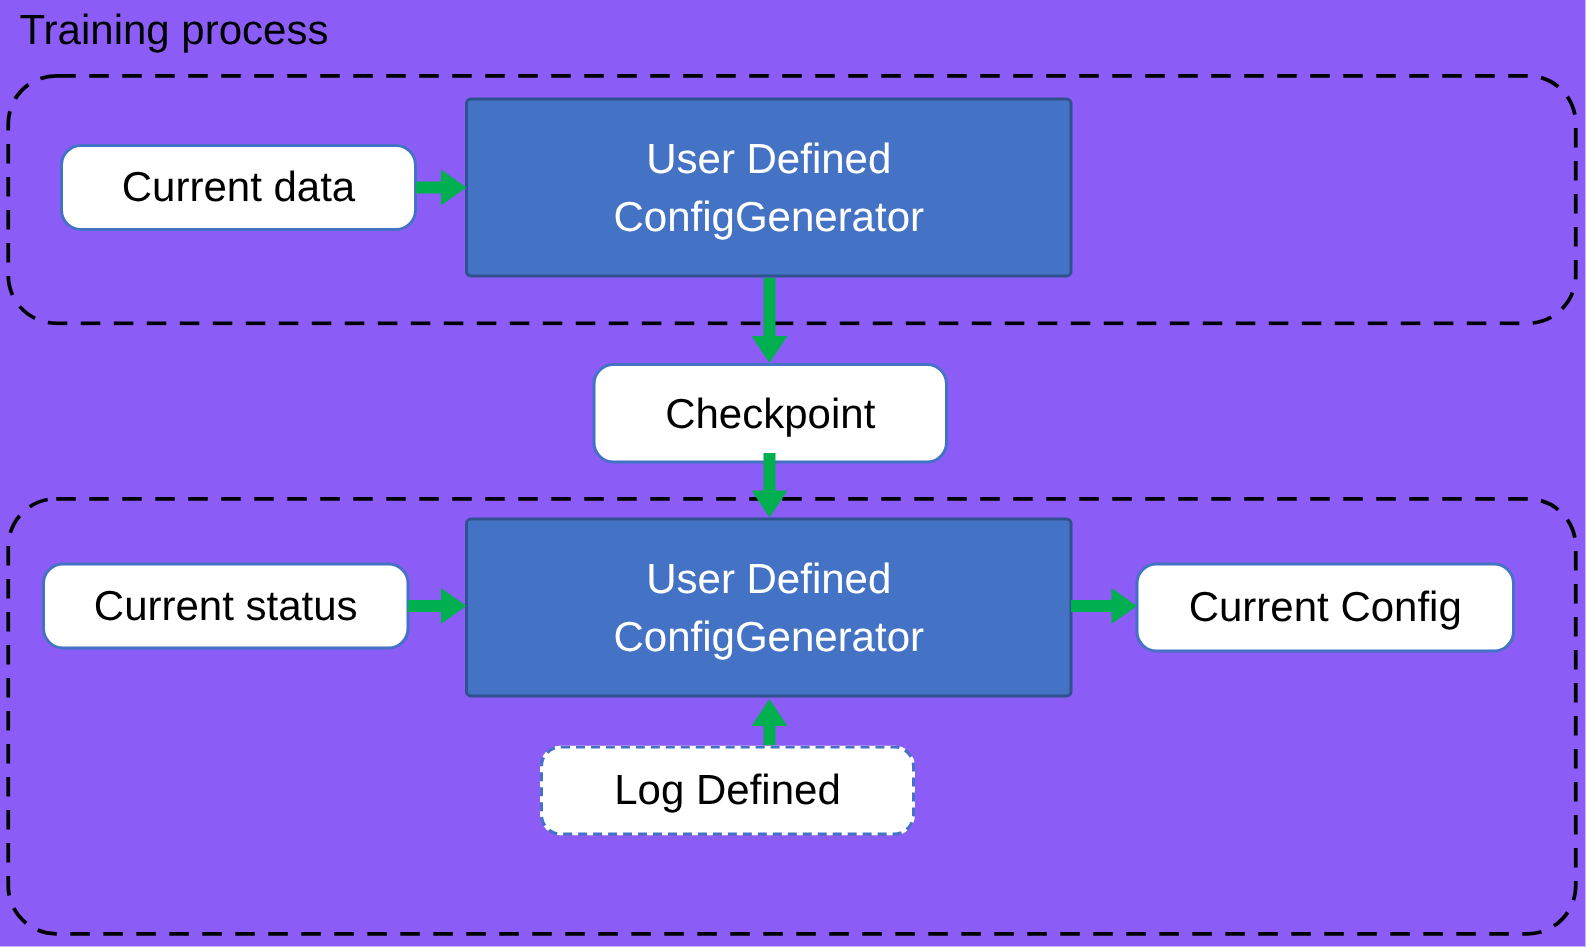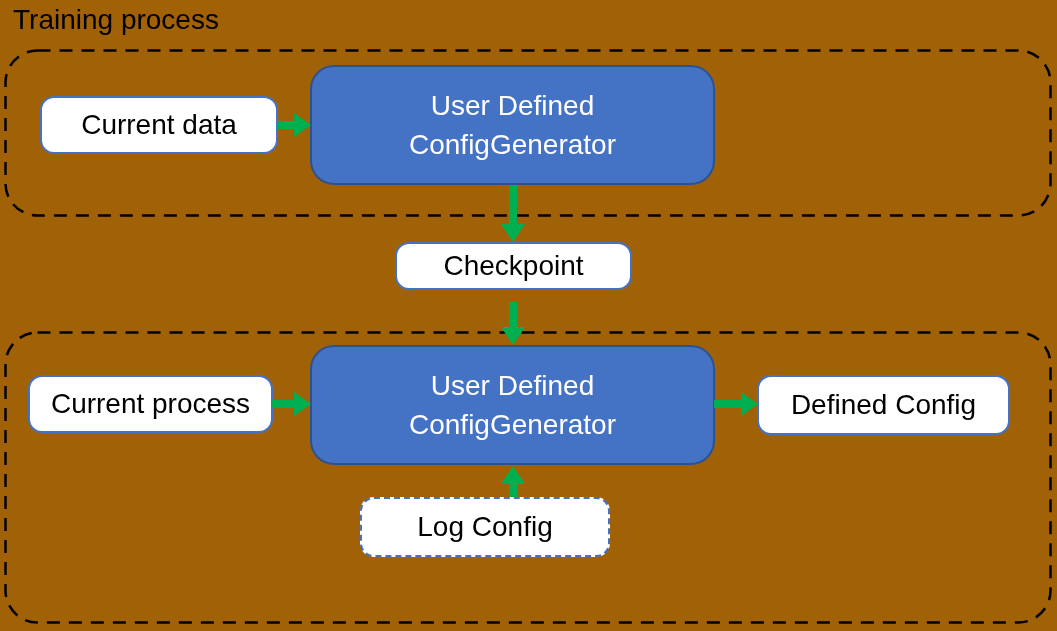--- a/index.html
+++ b/index.html
@@ -1,20 +1,20 @@
 <!DOCTYPE html>
 <html style="--node-fill: #4472C4; --node-border: #2F528F; --box-border: #4472C4; --container-border: #000000; --arrow: #00B050; --text: #000000; --text-on-node: #FFFFFF;"><head>
 <meta charset="utf-8">
 <style>
   html, body { margin: 0; padding: 0; background: #ffffff; }
   #canvas {
     position: relative;
     width: 1057px;
     height: 631px;
-    background: #a16207;
+    background: #8b5cf6;
     font-family: "Liberation Sans", sans-serif;
     overflow: hidden;
   }
   .proc-label {
     position: absolute;
     font-size: 28px;
     color: var(--text, #000);
     white-space: nowrap;
   }
   svg.region, svg.arrow { position: absolute; display: block; }
@@ -35,21 +35,21 @@
     border: 2.5px dashed var(--box-border, #4472C4);
   }
   .node {
     position: absolute;
     display: flex;
     flex-direction: column;
     align-items: center;
     justify-content: center;
     background: var(--node-fill, #4472C4);
     border: 2.5px solid var(--node-border, #2F528F);
-    border-radius: 24px;
+    border-radius: 4px;
     color: var(--text-on-node, #fff);
     font-size: 28px;
     line-height: 39px;
     box-sizing: border-box;
     text-align: center;
   }
   .arrow polygon { fill: var(--arrow, #00B050); }
 </style>
 </head>
 <body>
@@ -67,32 +67,32 @@
     <rect x="1.5" y="1.5" width="1045" height="290" rx="32" fill="none" stroke="var(--container-border)" stroke-width="2.5" stroke-dasharray="13 9"></rect>
   </svg>
 
   <div class="box" style="left:40px; top:96px; width:238px; height:58px;">Current data</div>
 
   <div class="node" style="left:310px; top:65px; width:405px; height:120px;">
     <span>User Defined</span>
     <span>ConfigGenerator</span>
   </div>
 
-  <div class="box" style="left:395px; top:242px; width:237px; height:48px;">Checkpoint</div>
+  <div class="box" style="left:395px; top:242px; width:237px; height:67px;">Checkpoint</div>
 
-  <div class="box" style="left:28px; top:375px; width:245px; height:58px;">Current process</div>
+  <div class="box" style="left:28px; top:375px; width:245px; height:58px;">Current status</div>
 
   <div class="node" style="left:310px; top:345px; width:405px; height:120px;">
     <span>User Defined</span>
     <span>ConfigGenerator</span>
   </div>
 
-  <div class="box" style="left:757px; top:375px; width:253px; height:60px;">Defined Config</div>
+  <div class="box" style="left:757px; top:375px; width:253px; height:60px;">Current Config</div>
 
-  <div class="box trigger" style="left:360px; top:497px; width:250px; height:60px;">Log Config</div>
+  <div class="box trigger" style="left:360px; top:497px; width:250px; height:60px;">Log Defined</div>
 
 
   <svg class="arrow" style="left:277px; top:112px;" width="34" height="26" viewBox="0 0 34 26">
     <polygon points="0,9 17,9 17,1 34,13 17,25 17,17 0,17"></polygon>
   </svg>
 
   <svg class="arrow" style="left:500px; top:185px;" width="26" height="57" viewBox="0 0 26 57">
     <polygon points="9,0 9,39 1,39 13,57 25,39 17,39 17,0"></polygon>
   </svg>
 

